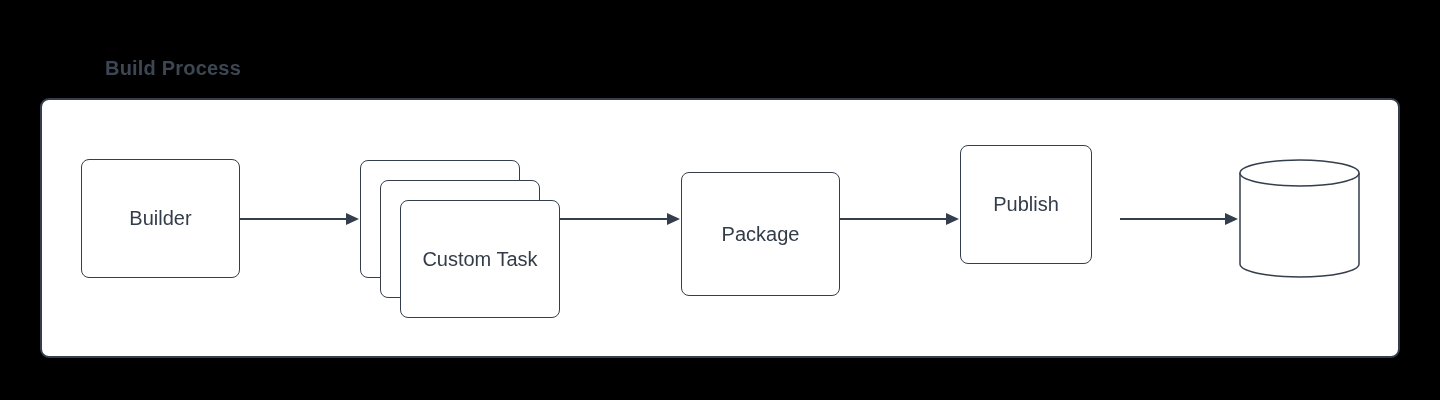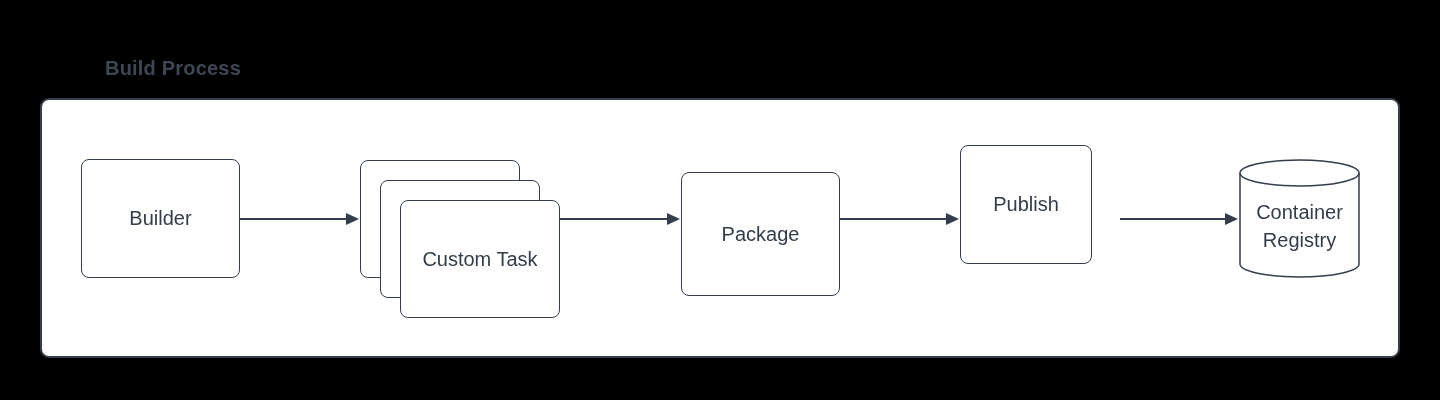--- a/index.html
+++ b/index.html
@@ -131,14 +131,13 @@
 <div class="arrow arrow-4">
   <span class="shaft"></span>
   <span class="head"></span>
 </div>
 
 <div class="node-cylinder">
   <svg width="121" height="119" viewBox="0 0 121 119">
     <path d="M 1 14 L 1 105 A 59.5 13 0 0 0 120 105 L 120 14" fill="#ffffff" stroke="#343e4c" stroke-width="1.5"></path>
     <ellipse cx="60.5" cy="14" rx="59.5" ry="13" fill="#ffffff" stroke="#343e4c" stroke-width="1.5"></ellipse>
   </svg>
-  <div class="cylinder-label">Container Registry</div>
 </div>
 
 </body></html>

